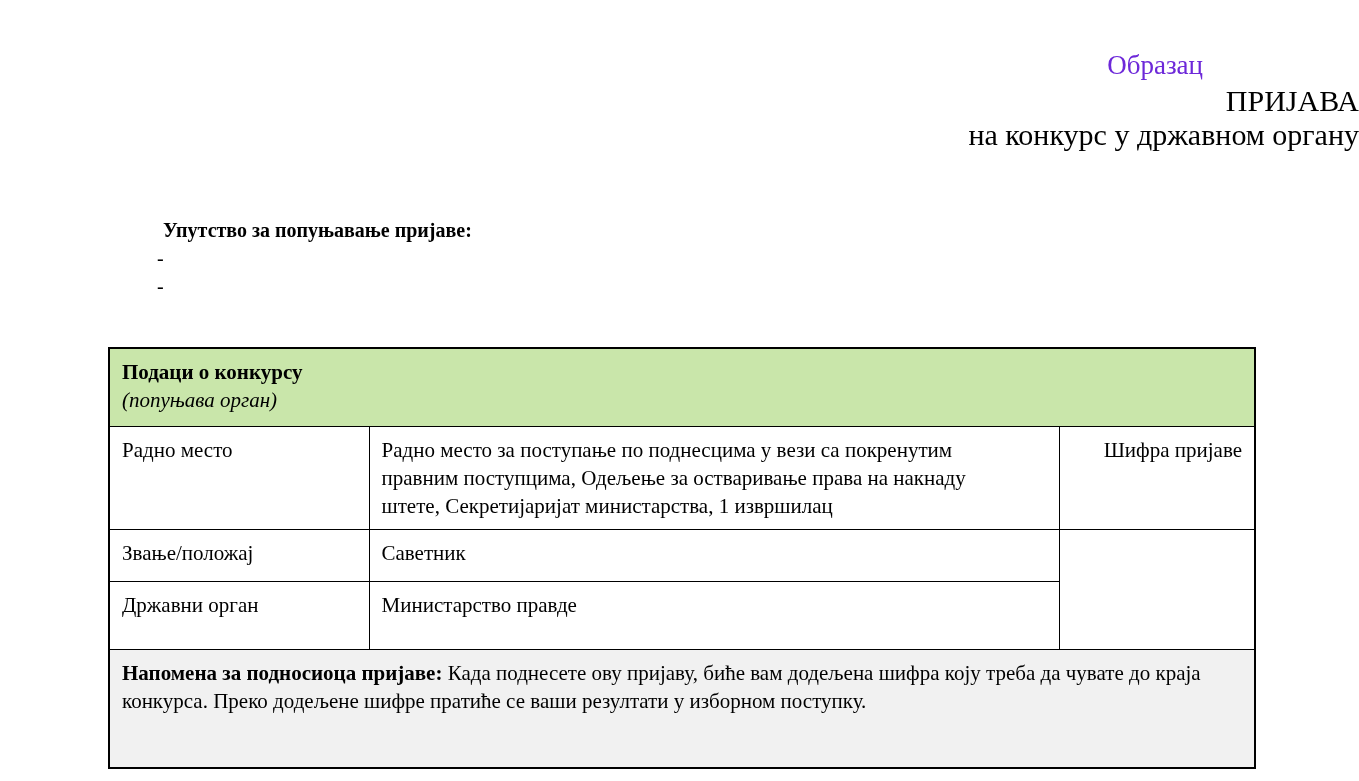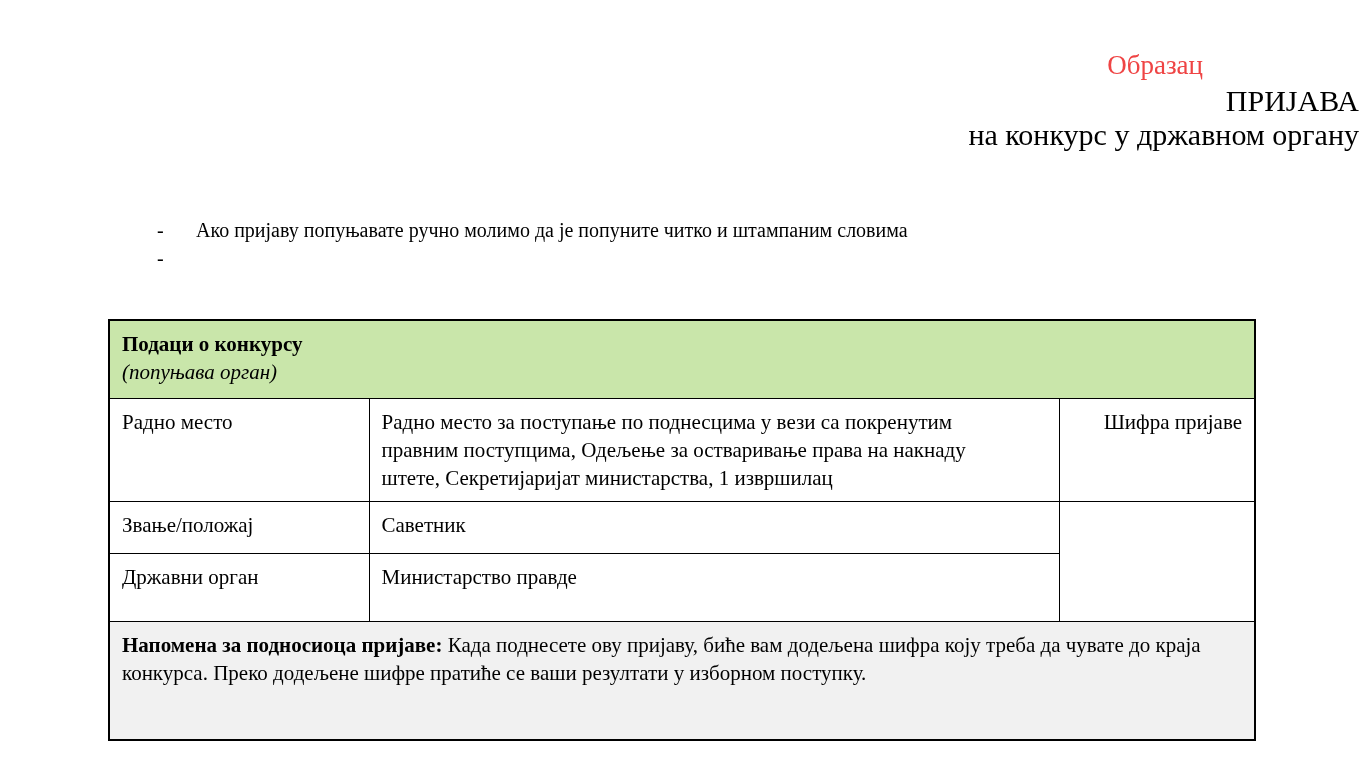--- a/index.html
+++ b/index.html
@@ -13,21 +13,21 @@
     overflow: hidden;
     position: relative;
     font-family: "Liberation Serif", "DejaVu Serif", serif;
     color: #000000;
   }
   .obrazac {
     position: absolute;
     top: 50px;
     right: 156px;
     font-size: 27px;
-    color: #ef4444;
+    color: #6d28d9;
   }
   .doc-title {
     padding-top: 84px;
     text-align: right;
     font-size: 30px;
     line-height: 34px;
   }
   .instructions {
     margin: 64px 0 0 163px;
     font-size: 20px;
@@ -88,25 +88,23 @@
 <div class="page">
 
   <div class="obrazac">Образац</div>
 
   <div class="doc-title">
     <div>ПРИЈАВА</div>
     <div>на конкурс у државном органу</div>
   </div>
 
   <div class="instructions">
+    <div class="instr-heading">Упутство за попуњавање пријаве:</div>
     <div class="bullet">
       <span class="dash">-</span>
-      <span class="btext">
-        <span class="line">Ако пријаву попуњавате ручно молимо да је попуните читко и штампаним словима</span>
-      </span>
     </div>
     <div class="bullet">
       <span class="dash">-</span>
     </div>
   </div>
 
   <table class="konkurs">
     <colgroup>
       <col style="width:260px">
       <col style="width:690px">

